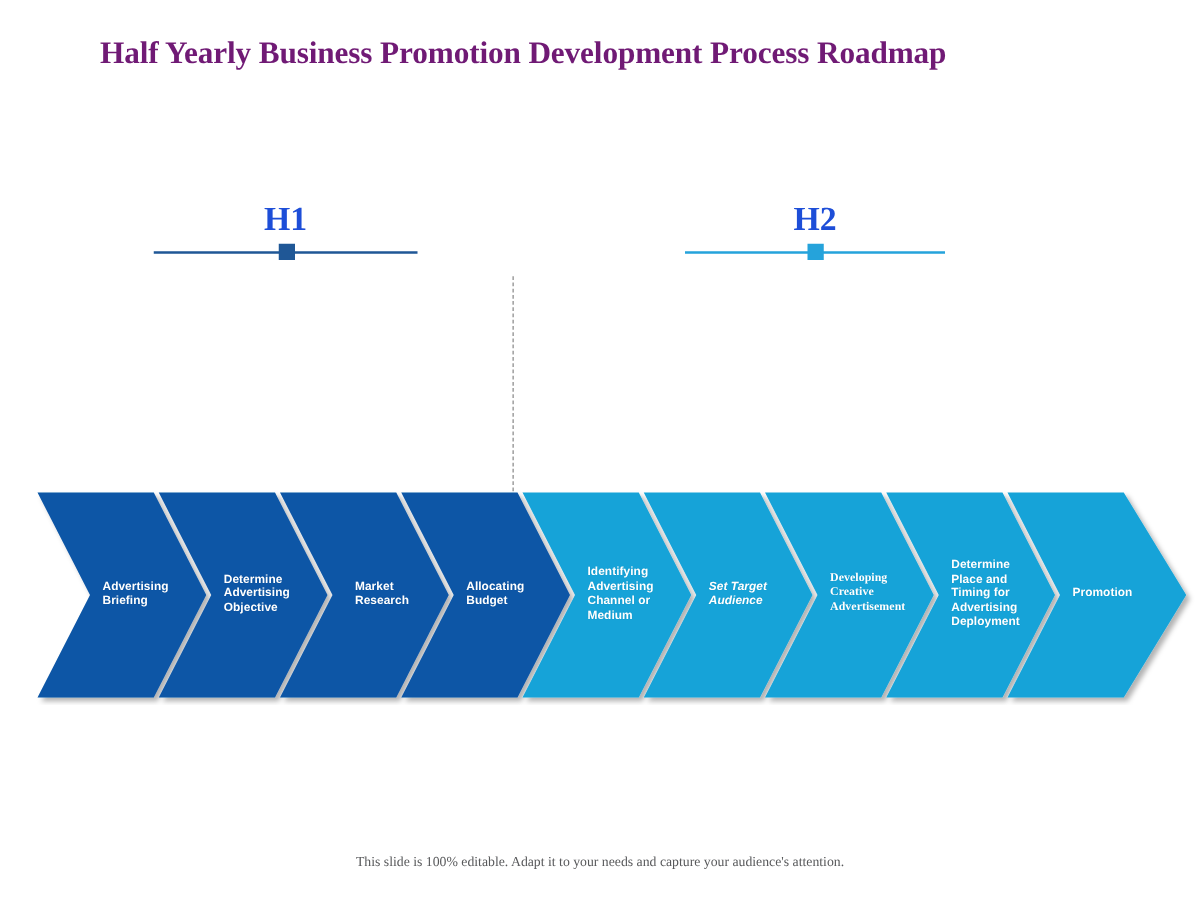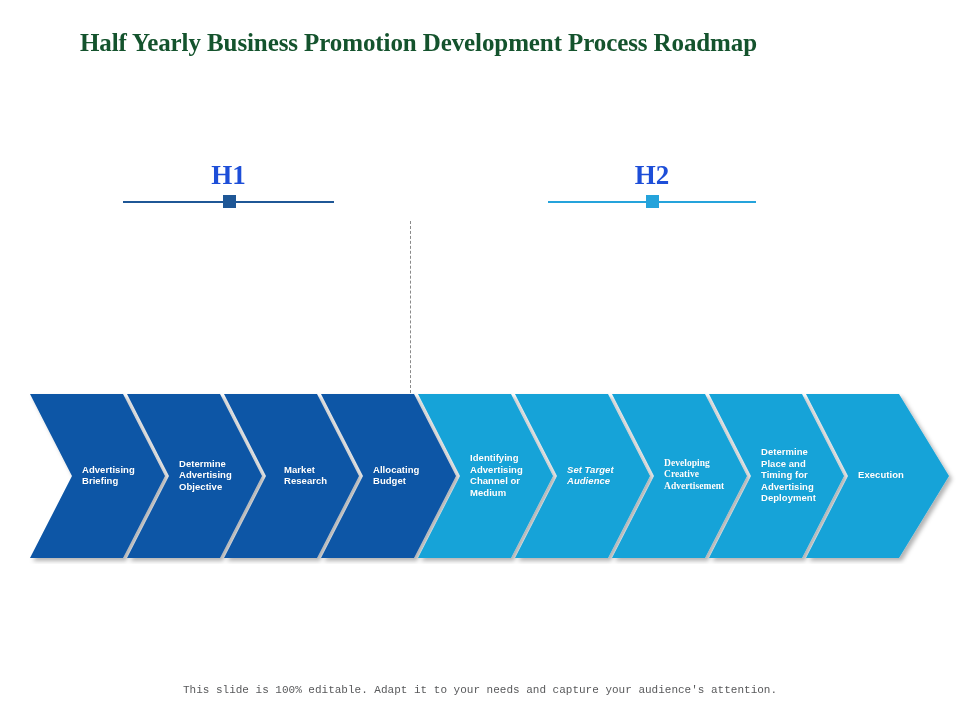--- a/index.html
+++ b/index.html
@@ -25,21 +25,21 @@
 
   
   .slide-title {
     position: absolute;
     left: 80px;
     top: 29px;
     width: 840px;
     font-family: "Liberation Serif", "DejaVu Serif", serif;
     font-size: 25px;
     font-weight: 700;
-    color: #14532d;
+    color: #701a75;
     letter-spacing: -0.1px;
     white-space: nowrap;
   }
 
   
   .phase {
     position: absolute;
   }
   .phase-label {
     position: absolute;
@@ -118,21 +118,21 @@
     white-space: pre-line;
   }
 
   
   .footer-note {
     position: absolute;
     left: 0;
     top: 684px;
     width: 960px;
     text-align: center;
-    font-family: Liberation Mono, monospace;
+    font-family: Liberation Serif, serif;
     font-size: 11px;
     color: #58595b;
   }
 </style>
 </head>
 <body>
 
 <div class="slide">
 
   <div class="slide-title">Half Yearly Business Promotion Development Process Roadmap</div>
@@ -191,19 +191,19 @@
         <div class="chev-text" style="left: 567px; top: 71.5px; width: 65px; font-style: italic;">Set Target
 Audience</div>
         <div class="chev-text" style="left: 664px; top: 65.75px; width: 65px; font-family: Liberation Serif, serif;">Developing
 Creative
 Advertisement</div>
         <div class="chev-text" style="left: 761px; top: 54.25px; width: 65px;">Determine
 Place and
 Timing for
 Advertising
 Deployment</div>
-        <div class="chev-text" style="left: 858px; top: 77.25px; width: 65px;">Execution</div>
+        <div class="chev-text" style="left: 858px; top: 77.25px; width: 65px;">Promotion</div>
       </div>
   </div>
 
   <div class="footer-note">This slide is 100% editable. Adapt it to your needs and capture your audience's attention.</div>
 
 </div>
 
 </body></html>

